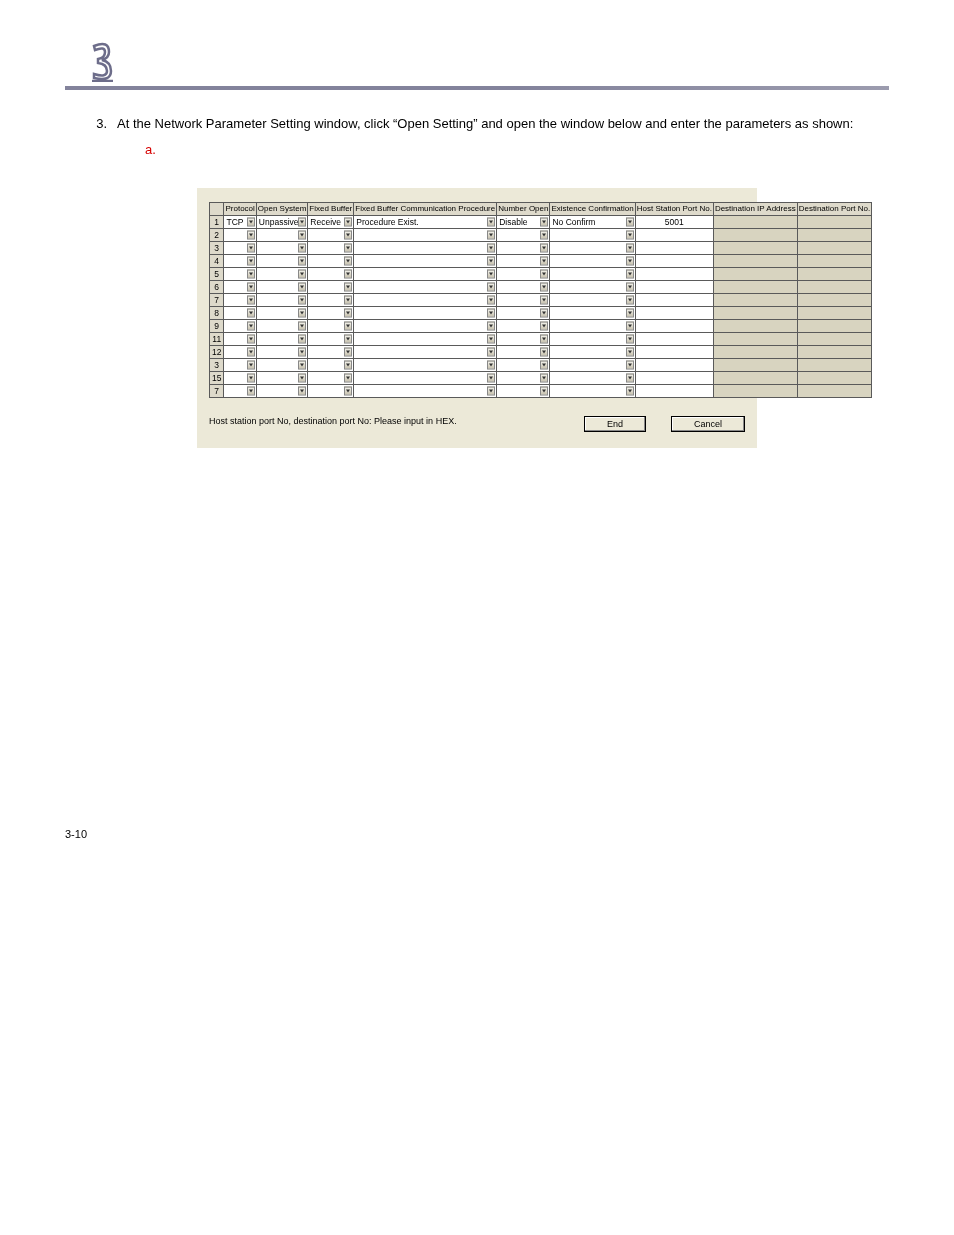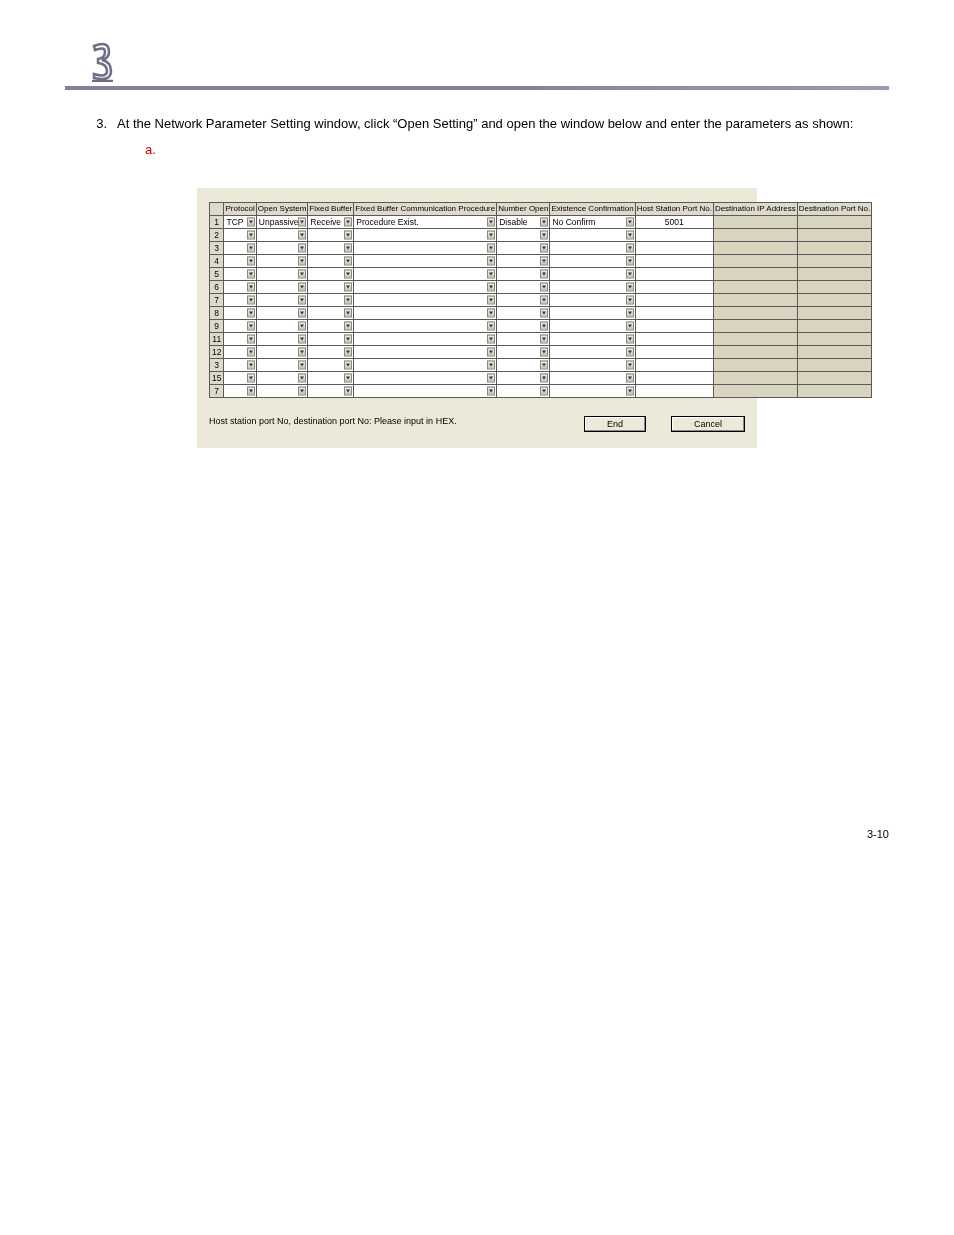--- a/index.html
+++ b/index.html
@@ -108,21 +108,21 @@
     .ss-buttons { display:flex; gap:25px; }
     .btn {
       font-size: 9px;
       background: #ece9d8;
       border:1px solid #000;
       box-shadow: inset -1px -1px 0 #888, inset 1px 1px 0 #fff;
       padding: 2px 22px;
       text-align:center;
     }
 
-    .page-number { text-align:right; font-size:11px; margin-top: 380px; }
+    .page-number { text-align:left; font-size:11px; margin-top: 380px; }
   </style>
 </head>
 <body>
 
 <div class="page">
 
   <div class="header-band">
     <span class="header-number">
       <svg width="28" height="42" viewBox="0 0 28 42">
         <path d="M7 6 Q22 0 22 12 Q22 18 15 20 Q24 22 24 31 Q24 42 7 38 L7 34 Q20 38 20 31 Q20 24 11 23 L11 19 Q18 18 18 12 Q18 6 8 10 Z" fill="none" stroke="#6d6d8a" stroke-width="2.5"></path>

